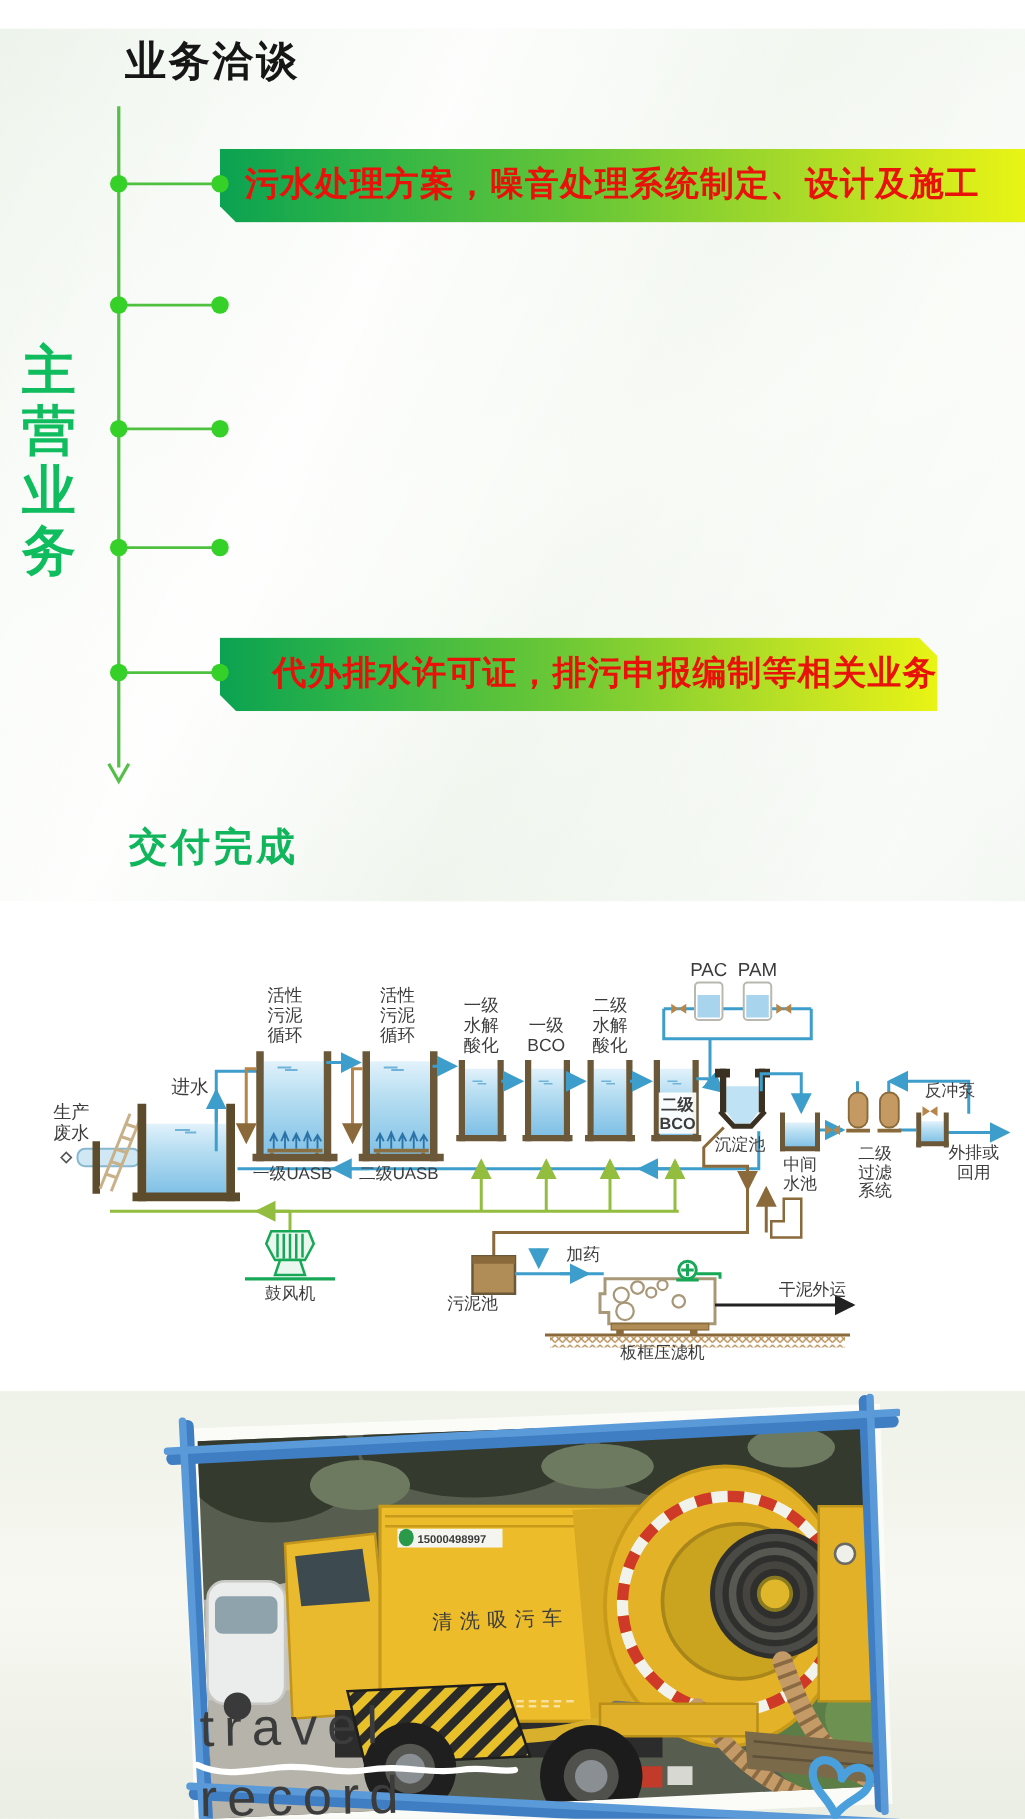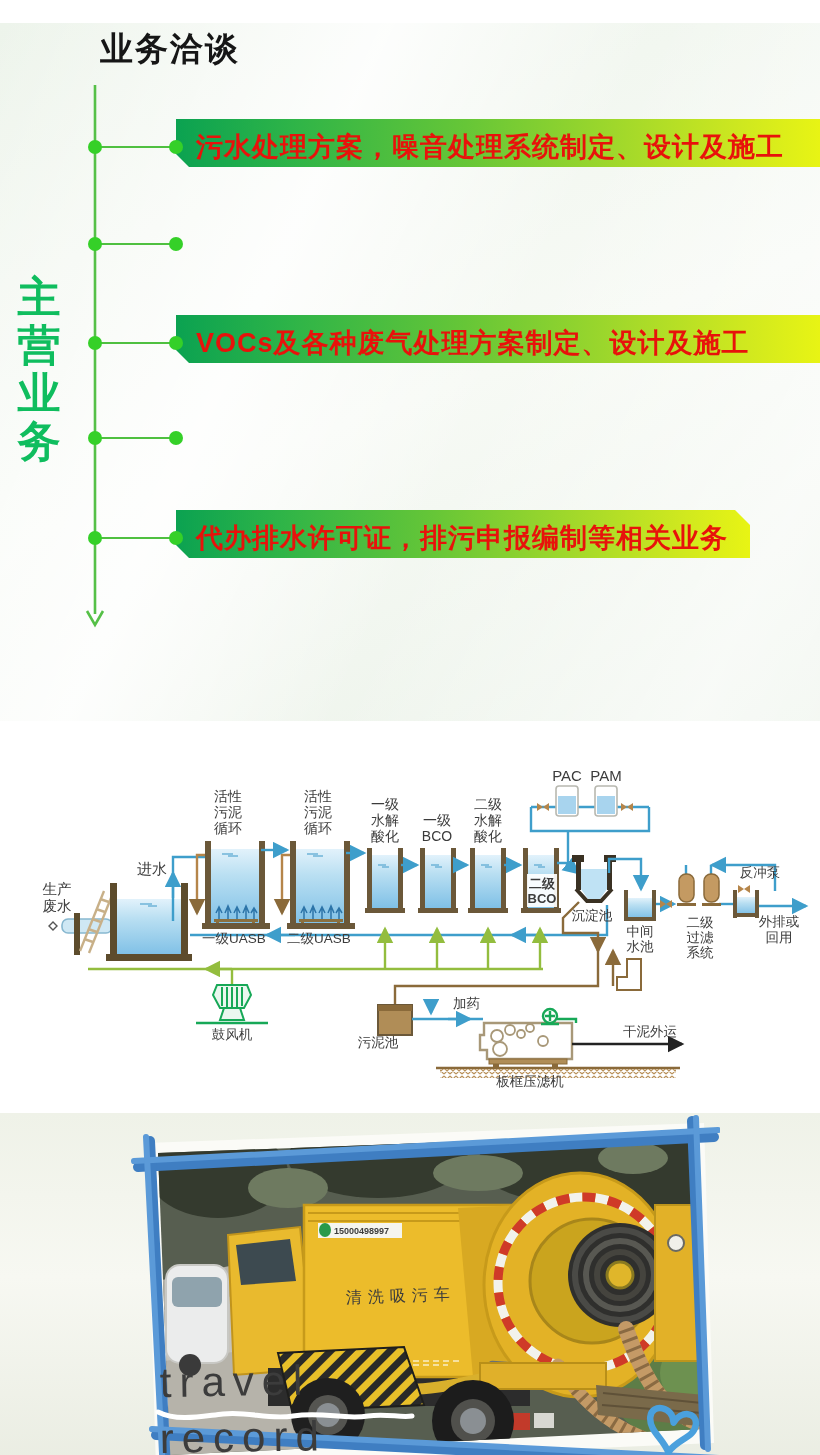--- a/index.html
+++ b/index.html
@@ -9,52 +9,49 @@
     background:
       linear-gradient(115deg, rgba(255,255,255,0) 0%, rgba(255,255,255,.85) 26%, rgba(255,255,255,0) 44%, rgba(255,255,255,.6) 68%, rgba(255,255,255,0) 100%),
       linear-gradient(160deg,#edf4eb 0%,#f7faf5 30%,#e9f1e7 62%,#f1f6ef 100%); margin-top: 23px;}
   .start-title{position:absolute;left:100px;top:4px;font-size:33px;font-weight:bold;
     color:#161616;letter-spacing:2px;}
   .end-label{position:absolute;left:103px;top:634px;font-size:31px;font-weight:bold;
     color:#10b55c;letter-spacing:3px;}
   .side-label{position:absolute;left:13px;top:250px;width:52px;text-align:center;
     color:#0fbd5e;font-weight:bold;font-size:43px;line-height:48px;}
   .side-label span{display:block;}
-  .banner{position:absolute;left:176px;height:48px;line-height:56px;
+  .banner{position:absolute;left:176px;height:59px;line-height:56px;
     padding-left:20px;box-sizing:border-box;white-space:nowrap;overflow:hidden;
     background:linear-gradient(90deg,#0ba251 0%,#2eb448 18%,#66c637 45%,#a4d92a 70%,#cfe81f 88%,#e8f414 100%);
     filter:drop-shadow(2px 4px 4px rgba(110,150,110,.35));
     font-size:27px;font-weight:bold;color:#e8120b;letter-spacing:1px;}
   .banner.short{width:574px;
     clip-path:polygon(0 0,calc(100% - 15px) 0,100% 15px,100% 100%,13px 100%,0 calc(100% - 13px));}
   .banner.bleed{width:644px;
     clip-path:polygon(0 0,100% 0,100% 100%,13px 100%,0 calc(100% - 13px));}
-  #b1{top:96px;} #b2{top:194px;} #b3{top:292px;} #b4{top:388px;} #b5{top:487px;}
+  #b1{top:96px;} #b2{top:194px;} #b3{top:292px;} #b4{top:388px;} #b5{top:487px;text-align:right;}
   .flow-lines{position:absolute;left:0;top:0;pointer-events:none;}
   .diagram-card{position:absolute;left:0;top:698px;width:820px;height:392px;background:#ffffff;}
   .diagram-svg{position:absolute;left:0;top:700px;}
   .bottom-bg{position:absolute;left:0;top:1090px;width:820px;height:365px;
     background:linear-gradient(180deg,#eff2e8 0%,#f7f8f2 45%,#e9ece1 100%);}
   .photo-svg{position:absolute;left:128px;top:1090px;}
   svg{font-family:"Liberation Sans","DejaVu Sans",sans-serif;}
   svg text{fill:#3c3c3c;}
 </style>
 </head>
 <body>
 
 <div class="page">
 
   <div class="start-title">业务洽谈</div>
 
   <div class="banner bleed" id="b1">
     <span>污水处理方案，噪音处理系统制定、设计及施工</span>
   </div>
-  <div class="banner bleed" id="b3">
-    <span>VOCs及各种废气处理方案制定、设计及施工</span>
-  </div>
   <div class="banner short" id="b5">
     <span>代办排水许可证，排污申报编制等相关业务</span>
   </div>
 
   <svg class="flow-lines" width="820" height="700" viewBox="0 0 820 700">
     <line x1="95" y1="62" x2="95" y2="591" stroke="#55c047" stroke-width="2.6"></line>
     <path d="M87,588 L95,602 L103,588" stroke="#55c047" stroke-width="2.6" fill="none"></path>
     <g stroke="#4fc040" stroke-width="2.2">
       <line x1="95" y1="124" x2="176" y2="124"></line>
         <line x1="95" y1="221" x2="176" y2="221"></line>
@@ -76,20 +73,21 @@
     </g>
   </svg>
 
   <div class="side-label">
     <span>主</span>
     <span>营</span>
     <span>业</span>
     <span>务</span>
   </div>
 
+  <div class="end-label">交付完成</div>
 
   <div class="diagram-card"></div>
 
   <svg class="diagram-svg" width="820" height="390" viewBox="0 0 820 390">
     <defs>
       <linearGradient id="wg" x1="0" y1="0" x2="0" y2="1">
         <stop offset="0" stop-color="#e2f2fb"></stop>
           <stop offset="0.35" stop-color="#b9dff2"></stop>
           <stop offset="1" stop-color="#7fc0e6"></stop>
       </linearGradient>

